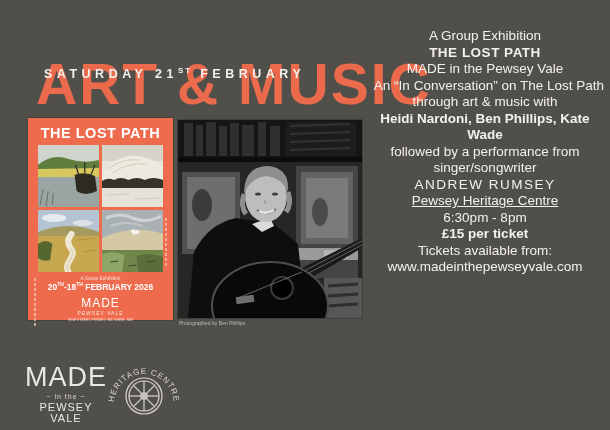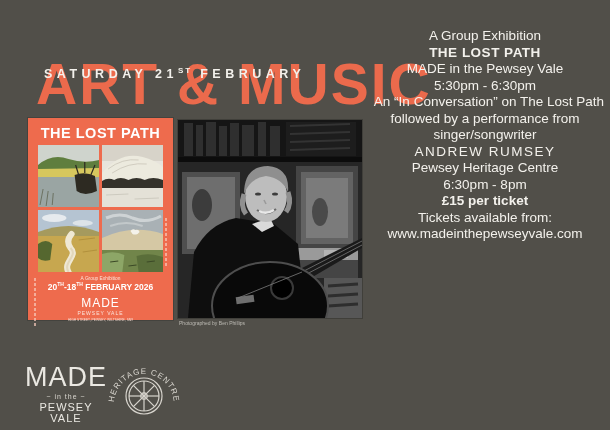--- a/index.html
+++ b/index.html
@@ -76,21 +76,21 @@
   }
   .details .ln{margin:0;line-height:16.5px;font-size:13.5px;color:#F3F1EC;}
   .d-group{font-size:13.5px;}
   .d-title{margin-top:5px;font-size:19px;font-weight:800;color:#AFDB62;letter-spacing:.5px;}
   .d-venue1{margin-top:9px;font-size:14.5px;}
   .d-time1{font-size:14.5px;line-height:18px;}
   .d-conv{margin-top:12px;text-align:right;}
   .d-artists{font-weight:800;color:#AFDB62;}
   .d-perf{margin-top:12px;}
   .d-performer{margin-top:15px;font-size:18.5px;font-weight:400;color:#AFDB62;letter-spacing:1.5px;}
-  .d-venue2{margin-top:19px;font-size:14.5px;}
+  .d-venue2{margin-top:19px;font-size:14.5px;text-decoration:underline;}
   .d-time2{font-size:14.5px;line-height:18px;}
   .d-price{margin-top:8px;font-size:15px;font-weight:800;color:#EB5B3C;text-align:center;}
   .d-tickets{margin-top:23px;}
   .d-web{font-size:14.5px;line-height:18px;}
   
   .made-logo{
     position:absolute;left:24px;top:364px;width:84px;text-align:center;
     color:#EAE8E2;line-height:1;
   }
   .made-logo .m-word{font-size:27px;letter-spacing:1px;font-weight:400;}
@@ -219,22 +219,23 @@
       <rect x="58" y="176" width="18" height="7" fill="#6f6f6f" transform="rotate(-8 67 179)"></rect>
       <path d="M60,178 L124,152" stroke="#7d7d7d" stroke-width=".8"></path>
     </svg>
   </figure>
   <div class="photo-credit">Photographed by Ben Phillips</div>
 
   <div class="details">
     <p class="ln d-group">A Group Exhibition</p>
     <p class="ln d-title">THE LOST PATH</p>
     <p class="ln d-venue1">MADE in the Pewsey Vale</p>
-    <p class="ln d-time1">5:30pm - 6:30pm</p>
     <p class="ln d-conv">An “In Conversation” on The Lost Path</p>
+    <p class="ln">through art &amp; music with</p>
+    <p class="ln d-artists">Heidi Nardoni, Ben Phillips, Kate Wade</p>
     <p class="ln d-perf">followed by a performance from</p>
     <p class="ln">singer/songwriter</p>
     <p class="ln d-performer">ANDREW RUMSEY</p>
     <p class="ln d-venue2">Pewsey Heritage Centre</p>
     <p class="ln d-time2">6:30pm - 8pm</p>
     <p class="ln d-price">£15 per ticket</p>
     <p class="ln d-tickets">Tickets available from:</p>
     <p class="ln d-web">www.madeinthepewseyvale.com</p>
   </div>
 

